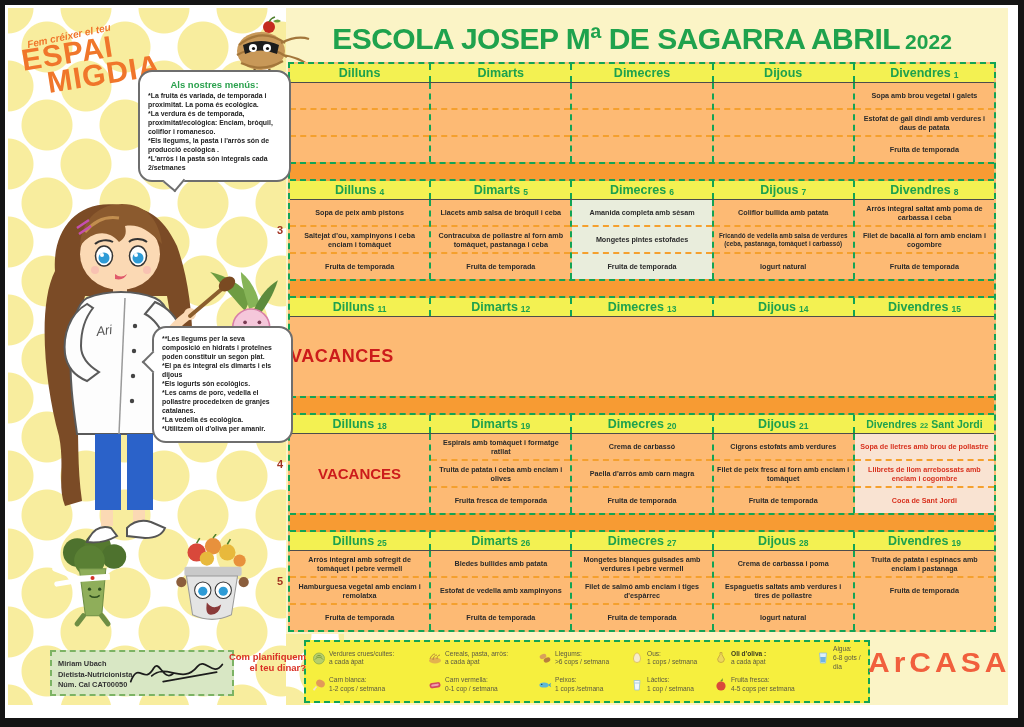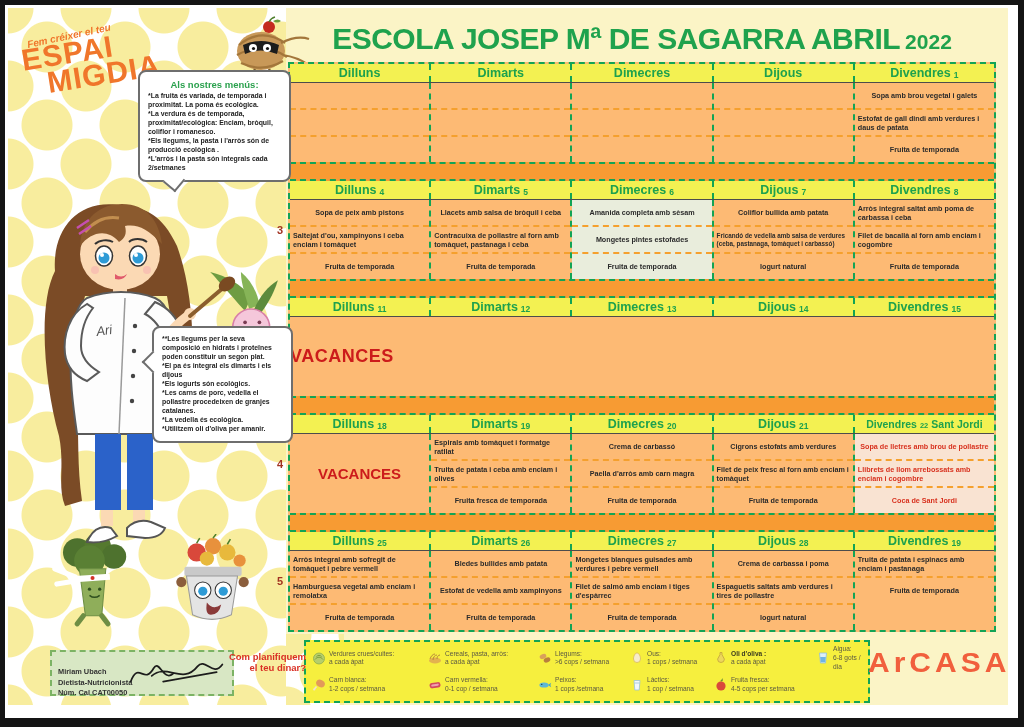--- a/index.html
+++ b/index.html
@@ -13,40 +13,40 @@
                      radial-gradient(circle,#F8ED9E 25px,rgba(0,0,0,0) 26px);
     background-size:78px 78px;background-position:0 0,39px 39px;}
   .dots.main{left:0;top:0;width:278px;height:697px;}
   .dots.patch{left:278px;top:626px;width:58px;height:71px;}
 
   .logo{position:absolute;left:14px;top:18px;transform:rotate(-9deg);color:#F0762B;}
   .logo .tag{display:block;font-size:10px;font-style:italic;font-weight:bold;transform:rotate(-3deg);margin-left:8px;}
   .logo .l1{display:block;font-size:30px;font-weight:800;line-height:.88;letter-spacing:1px;}
   .logo .l2{display:block;font-size:30px;font-weight:800;line-height:.88;letter-spacing:1px;margin-left:22px;}
 
-  .bubble{position:absolute;background:#fff;border:2px solid #6e6e6e;border-radius:8px;
+  .bubble{position:absolute;background:#fff;border:2px solid #6e6e6e;border-radius:14px;
     padding:7px 8px;z-index:5;box-sizing:border-box;}
   .bubble .tail{position:absolute;width:14px;height:14px;background:#fff;
     border-left:2px solid #6e6e6e;border-bottom:2px solid #6e6e6e;}
   .bubble1{left:130px;top:62px;width:153px;}
   .bubble1 .tail{bottom:-9px;left:26px;transform:rotate(-50deg);}
   .bubble2{left:144px;top:318px;width:141px;}
   .bubble2 .tail{left:-9px;top:26px;transform:rotate(45deg);}
   .bubble h3{margin:0 0 2px 0;font-size:9.5px;color:#2BA14E;text-align:center;}
   .note-line{font-size:6.9px;font-weight:bold;color:#222;line-height:1.3;}
 
   .char{position:absolute;}
   .chef{left:-2px;top:168px;z-index:2;}
   .spaghetti{left:212px;top:8px;}
   .turnip{left:198px;top:262px;}
   .broccoli{left:38px;top:522px;}
   .pot{left:158px;top:526px;}
 
   .diet-box{position:absolute;left:42px;top:642px;width:184px;height:46px;background:#D8E7C4;
-    border:2px dashed #7CB364;box-sizing:border-box;padding:15px 6px;z-index:3;}
+    border:2px dashed #7CB364;box-sizing:border-box;padding:7px 6px;z-index:3;}
   .diet-box .dl{font-size:7.4px;font-weight:bold;color:#333;line-height:1.45;}
   .sig{position:absolute;right:2px;top:1px;}
 
   
   .page-title{position:absolute;left:280px;top:14px;width:708px;text-align:center;
     color:#1FA24D;font-weight:800;font-size:30px;letter-spacing:-.5px;white-space:nowrap;}
   .page-title .year{font-size:21px;margin-left:5px;letter-spacing:0;}
 
   
   .menu-table{position:absolute;left:280px;top:54px;width:708px;background:#fdba74;
@@ -57,21 +57,21 @@
   .week-header{display:flex;height:19px;background:#F3F152;border-bottom:1.5px solid #4c4c4c;box-sizing:border-box;}
   .day-head{flex:1;display:flex;align-items:center;justify-content:center;gap:3px;
     color:#1DA14E;font-weight:bold;font-size:12.5px;border-left:2px dashed #12A455;overflow:hidden;white-space:nowrap;}
   .day-head:first-child{border-left:none;}
   .day-head .day-date{font-size:8.5px;margin-top:3px;}
   .day-head.has-suffix{font-size:10.5px;}
   .day-head.has-suffix .day-date{font-size:7.5px;}
   .week-body{display:flex;}
   .day-col{flex:1;display:flex;flex-direction:column;border-left:2px dashed #12A455;min-width:0;}
   .day-col:first-child{border-left:none;}
-  .dish{height:25px;display:flex;align-items:center;justify-content:center;text-align:left;
+  .dish{height:25px;display:flex;align-items:center;justify-content:center;text-align:center;
     font-size:7.2px;font-weight:bold;color:#2b2b2b;padding:2px 3px;line-height:1.25;box-sizing:border-box;}
   .dish.small{font-size:6.3px;}
   .dish + .dish{border-top:2px dashed #F5A02D;height:27px;}
   .hl-green .dish{background:#E9EDDC;}
   .hl-pink .dish{background:#F9E3D2;color:#D8321F;}
   .vacances-big{height:79px;display:flex;align-items:center;justify-content:center;
     color:#CC1B1B;font-weight:800;font-size:18px;letter-spacing:.5px;}
   .day-col.col-vac{align-items:center;justify-content:center;}
   .col-vacances{flex:1;display:flex;align-items:center;justify-content:center;
     color:#CC1B1B;font-weight:800;font-size:15px;}

